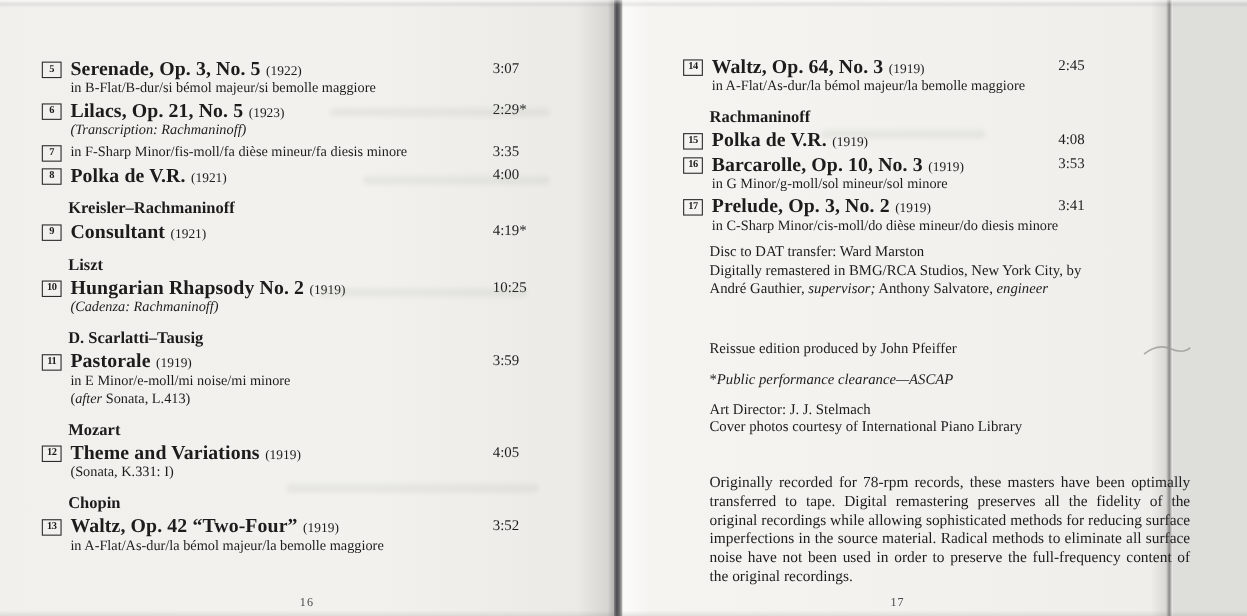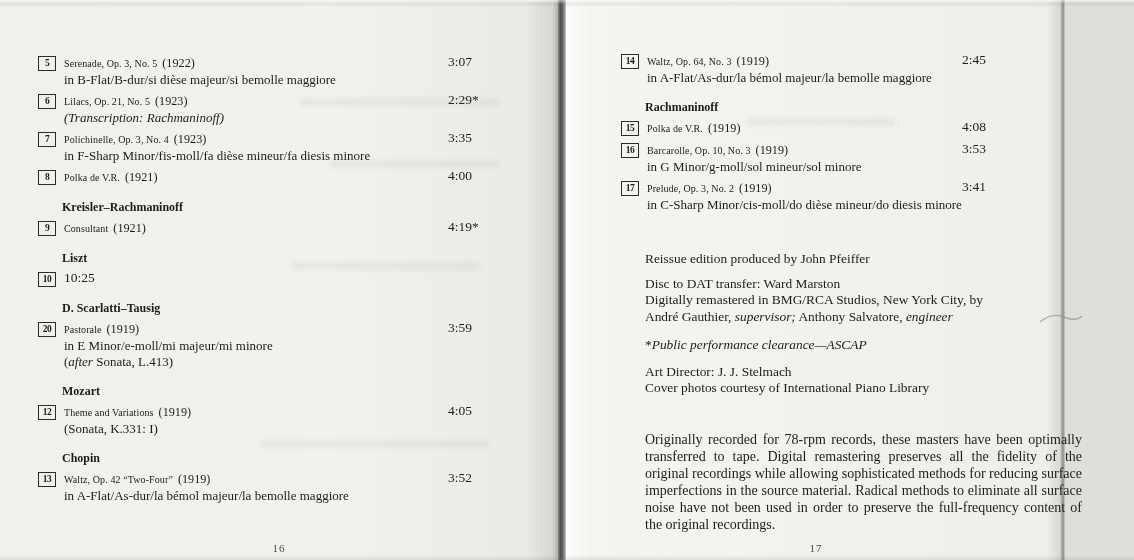--- a/index.html
+++ b/index.html
@@ -41,27 +41,27 @@
   
   .track { display:flex; align-items:flex-start; margin-bottom:4px; }
   .numbox {
     flex:0 0 auto; width:16px; height:13px; margin:2px 8px 0 0;
     border:1px solid #2b2b2b;
     font-size:9.5px; line-height:13px; font-weight:bold; text-align:center;
     letter-spacing:-0.5px;
   }
   .tmain { flex:1 1 auto; min-width:0; }
   .tline { line-height:16px; white-space:nowrap; }
-  .ttitle { font-weight:normal; font-size:10px; letter-spacing:.1px; }
+  .ttitle { font-weight:bold; font-size:18px; letter-spacing:.1px; }
   .tyear { font-size:12.2px; margin-left:5px;text-align:right; }
   .tsub { font-size:13px; line-height:16px; white-space:nowrap; }
   .it { font-style:italic; }
   .ttime { flex:0 0 auto; width:52px; font-size:13.5px; line-height:16px; }
 
-  .heading { font-weight:bold; font-size:12px; line-height:17px; margin:13px 0 3px 24px; white-space:nowrap;font-family:Liberation Serif, serif; }
+  .heading { font-weight:bold; font-size:15px; line-height:17px; margin:13px 0 3px 24px; white-space:nowrap;font-family:Liberation Serif, serif; }
 
   
   .credits { margin-left:24px; font-size:13.4px; line-height:16.5px; }
   .cb1 { margin-top:38px; }
   .cb2 { margin-top:8px; }
   .cnote { margin-top:12px; }
   .cb3 { margin-top:10px; }
   .paragraph {
     margin:34px 0 0 24px; width:437px;
     text-align:justify; font-size:14px; line-height:17px;
@@ -83,38 +83,37 @@
 <body>
 
 <div class="spread">
 
   <div class="page page-left">
 
     <div class="track">
       <span class="numbox">5</span>
       <div class="tmain">
         <div class="tline"><span class="ttitle">Serenade, Op. 3, No. 5</span><span class="tyear">(1922)</span></div>
-        <div class="tsub">in B-Flat/B-dur/si dièse majeur/si bemolle maggiore</div>
+        <div class="tsub">in B-Flat/B-dur/si bémol majeur/si bemolle maggiore</div>
       </div>
       <span class="ttime">3:07</span>
     </div>
 
     <div class="track">
       <span class="numbox">6</span>
       <div class="tmain">
         <div class="tline"><span class="ttitle">Lilacs, Op. 21, No. 5</span><span class="tyear">(1923)</span></div>
         <div class="tsub it">(Transcription: Rachmaninoff)</div>
       </div>
       <span class="ttime">2:29*</span>
     </div>
 
     <div class="track">
       <span class="numbox">7</span>
       <div class="tmain">
-        <div class="tline"><span class="ttitle">Polichinelle, Op. 3, No. 4</span><span class="tyear">(1923)</span></div>
         <div class="tsub">in F-Sharp Minor/fis-moll/fa dièse mineur/fa diesis minore</div>
       </div>
       <span class="ttime">3:35</span>
     </div>
 
     <div class="track">
       <span class="numbox">8</span>
       <div class="tmain">
         <div class="tline"><span class="ttitle">Polka de V.R.</span><span class="tyear">(1921)</span></div>
       </div>
@@ -128,30 +127,34 @@
       <div class="tmain">
         <div class="tline"><span class="ttitle">Consultant</span><span class="tyear">(1921)</span></div>
       </div>
       <span class="ttime">4:19*</span>
     </div>
 
     <div class="heading">Liszt</div>
 
     <div class="track">
       <span class="numbox">10</span>
+      <div class="tmain">
+        <div class="tline"><span class="ttitle">Hungarian Rhapsody No. 2</span><span class="tyear">(1919)</span></div>
+        <div class="tsub it">(Cadenza: Rachmaninoff)</div>
+      </div>
       <span class="ttime">10:25</span>
     </div>
 
     <div class="heading">D. Scarlatti–Tausig</div>
 
     <div class="track">
-      <span class="numbox">20</span>
+      <span class="numbox">11</span>
       <div class="tmain">
         <div class="tline"><span class="ttitle">Pastorale</span><span class="tyear">(1919)</span></div>
-        <div class="tsub">in E Minor/e-moll/mi majeur/mi minore</div>
+        <div class="tsub">in E Minor/e-moll/mi noise/mi minore</div>
         <div class="tsub"><span>(</span><span class="it">after</span><span> Sonata, L.413)</span></div>
       </div>
       <span class="ttime">3:59</span>
     </div>
 
     <div class="heading">Mozart</div>
 
     <div class="track">
       <span class="numbox">12</span>
       <div class="tmain">
@@ -214,28 +217,28 @@
 
     <div class="track">
       <span class="numbox">17</span>
       <div class="tmain">
         <div class="tline"><span class="ttitle">Prelude, Op. 3, No. 2</span><span class="tyear">(1919)</span></div>
         <div class="tsub">in C-Sharp Minor/cis-moll/do dièse mineur/do diesis minore</div>
       </div>
       <span class="ttime">3:41</span>
     </div>
 
-    <div class="credits cb1">Reissue edition produced by John Pfeiffer</div>
-
     <div class="credits cb2">
       <div>Disc to DAT transfer: Ward Marston</div>
       <div>Digitally remastered in BMG/RCA Studios, New York City, by</div>
       <div><span>André Gauthier, </span><span class="it">supervisor;</span><span> Anthony Salvatore, </span><span class="it">engineer</span></div>
     </div>
 
+    <div class="credits cb1">Reissue edition produced by John Pfeiffer</div>
+
     <div class="credits cnote"><span>*</span><span class="it">Public performance clearance—ASCAP</span></div>
 
     <div class="credits cb3">
       <div>Art Director: J. J. Stelmach</div>
       <div>Cover photos courtesy of International Piano Library</div>
     </div>
 
     <div class="paragraph">Originally recorded for 78-rpm records, these masters have been optimally transferred to tape. Digital remastering preserves all the fidelity of the original recordings while allowing sophisticated methods for reducing surface imperfections in the source material. Radical methods to eliminate all surface noise have not been used in order to preserve the full-frequency content of the original recordings.</div>
 
     <svg class="squiggle" style="left:472px; top:308px;" width="46" height="20" viewBox="0 0 46 20">

